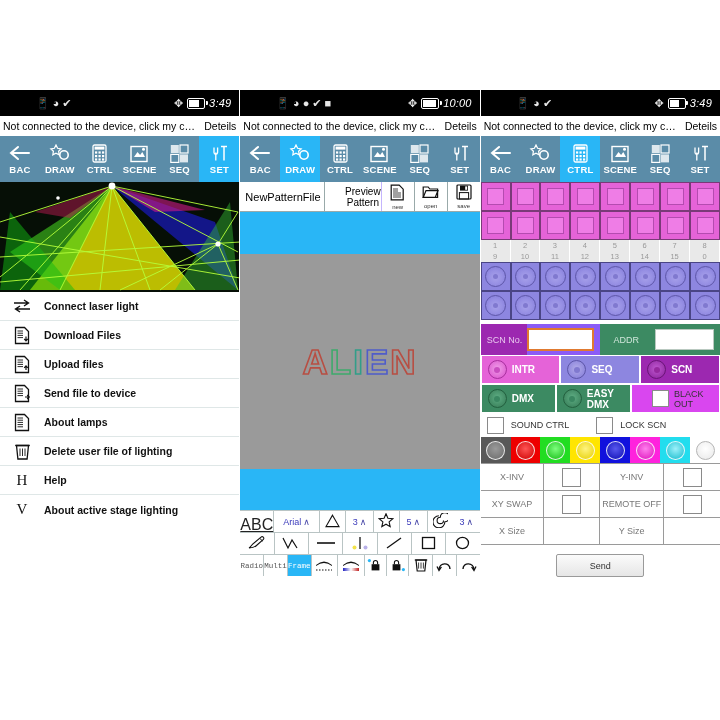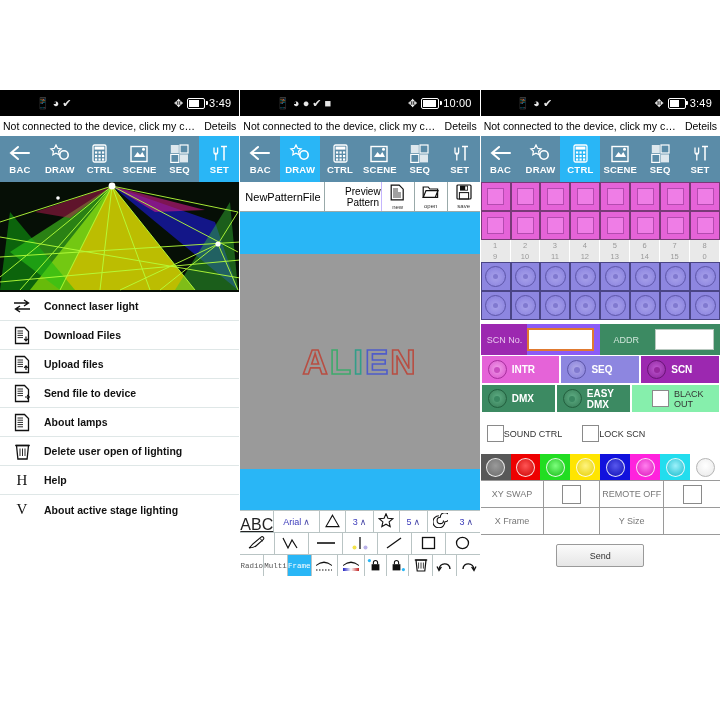--- a/index.html
+++ b/index.html
@@ -8,21 +8,21 @@
   .phones{position:absolute;left:0;top:90px;width:720px;height:540px;display:flex;}
   .phone{width:240px;height:540px;position:relative;overflow:hidden;background:#fff;}
   .phone + .phone{border-left:1px solid #fff;}
 
   
   .statusbar{height:26px;background:#000;color:#fff;display:flex;align-items:center;
              justify-content:space-between;padding:0 8px;box-sizing:border-box;font-size:10px;}
   .sb-left{display:flex;align-items:center;gap:3px;margin-left:28px;}
   .sb-right{display:flex;align-items:center;gap:4px;}
   .sb-ico{display:inline-block;opacity:.9;line-height:1;font-size:11px;}
-  .sb-time{font-size:11px;letter-spacing:.2px;}
+  .sb-time{font-size:11px;letter-spacing:.2px;font-style:italic;}
   .batt{width:16px;height:9px;border:1.3px solid #fff;border-radius:2px;position:relative;display:inline-block;}
   .batt:after{content:"";position:absolute;right:-3.5px;top:2px;width:2px;height:4px;background:#fff;border-radius:0 1px 1px 0;}
   .batt i{position:absolute;left:1px;top:1px;bottom:1px;width:60%;background:#fff;display:block;}
 
   
   .notice{height:20px;display:flex;align-items:center;justify-content:space-between;
           padding:0 3px;font-size:10.5px;color:#000;background:#fff;white-space:nowrap;box-sizing:border-box;}
   .notice .msg{overflow:hidden;text-overflow:ellipsis;}
   .notice .det{padding-left:4px;}
 
@@ -97,22 +97,22 @@
   .addr-inp{flex:1;background:#fff;border:1px solid #b9c9c0;margin:5px 6px 5px 3px;}
 
   .radio-row{display:flex;height:29px;}
   .radio-cell{flex:1;display:flex;align-items:center;gap:5px;padding-left:6px;box-sizing:border-box;
               font-size:10px;color:#fff;font-weight:bold;border:1px solid #fff;}
   .rknob{width:17px;height:17px;border-radius:50%;flex:none;
          display:flex;align-items:center;justify-content:center;}
   .rknob b{width:6px;height:6px;border-radius:50%;display:block;}
   .chk{width:15px;height:15px;border:1.4px solid #8a8a8a;background:#fff;display:inline-block;flex:none;}
   .plainchk{flex:1;display:flex;align-items:center;gap:5px;padding-left:20px;box-sizing:border-box;
-            font-size:9px;color:#333;background:#86efac;border:1px solid #fff;}
-  .chkrow{display:flex;height:41px;align-items:center;background:#fff;padding-left:6px;text-align:right;}
+            font-size:9px;color:#333;background:#d946ef;border:1px solid #fff;}
+  .chkrow{display:flex;height:24px;align-items:center;background:#fff;padding-left:6px;gap:7px;text-align:right;}
   .chkrow .lab{font-size:9px;color:#333;margin-right:20px;}
 
   .palette{display:grid;grid-template-columns:repeat(8,1fr);height:26px;}
   .pal{display:flex;align-items:center;justify-content:center;}
   .pal i{width:17px;height:17px;border-radius:50%;border:1.2px solid rgba(255,255,255,.85);display:block;}
 
   .opt-table{border-top:1px solid #9a9a9a;}
   .opt-row{display:flex;height:26px;border-bottom:1px solid #9a9a9a;}
   .opt-lab{flex:1;display:flex;align-items:center;justify-content:center;font-size:9px;color:#777;
            border-right:1px solid #9a9a9a;box-sizing:border-box;}
@@ -332,21 +332,21 @@
             <svg width="17" height="19" viewBox="0 0 17 19">
                 <path d="M2.5 3.5 h12 l-1.4 13.5 h-9.2 z" fill="none" stroke="#111" stroke-width="1.3"></path>
                 <path d="M1.2 3.5 h14.6" stroke="#111" stroke-width="1.4"></path>
                 <g stroke="#111" stroke-width=".9">
                   <line x1="6" y1="6.5" x2="6" y2="14"></line>
                   <line x1="8.5" y1="6.5" x2="8.5" y2="14"></line>
                   <line x1="11" y1="6.5" x2="11" y2="14"></line>
                 </g>
               </svg>
           </span>
-          <span class="mi-label">Delete user open of lighting</span>
+          <span class="mi-label">Delete user file of lighting</span>
         </div>
         <div class="menu-item">
           <span class="mi-icon">
             <span class="lettericon">H</span>
           </span>
           <span class="mi-label">Help</span>
         </div>
         <div class="menu-item">
           <span class="mi-icon">
             <span class="lettericon">V</span>
@@ -978,31 +978,41 @@
         <div class="pal" style="background:#22ddee">
             <i style="background:radial-gradient(circle at 50% 40%,#9df1fa,#14bbcc)"></i>
           </div>
         <div class="pal" style="background:#ffffff">
             <i style="background:radial-gradient(circle at 50% 40%,#ffffff,#e8e8e8);border:1.2px solid #b5b5b5"></i>
           </div>
       </div>
 
       <div class="opt-table">
         <div class="opt-row">
+          <div class="opt-lab">X-INV</div>
+          <div class="opt-box">
+              <span class="chk"></span>
+            </div>
+          <div class="opt-lab">Y-INV</div>
+          <div class="opt-box">
+              <span class="chk"></span>
+            </div>
+        </div>
+        <div class="opt-row">
           <div class="opt-lab">XY SWAP</div>
           <div class="opt-box">
               <span class="chk"></span>
             </div>
           <div class="opt-lab">REMOTE OFF</div>
           <div class="opt-box">
               <span class="chk"></span>
             </div>
         </div>
         <div class="opt-row">
-          <div class="opt-lab">X Frame</div>
+          <div class="opt-lab">X Size</div>
           <div class="opt-box"></div>
           <div class="opt-lab">Y Size</div>
           <div class="opt-box"></div>
         </div>
       </div>
 
       <div class="sendwrap">
         <div class="sendbtn">Send</div>
       </div>
     </div>

